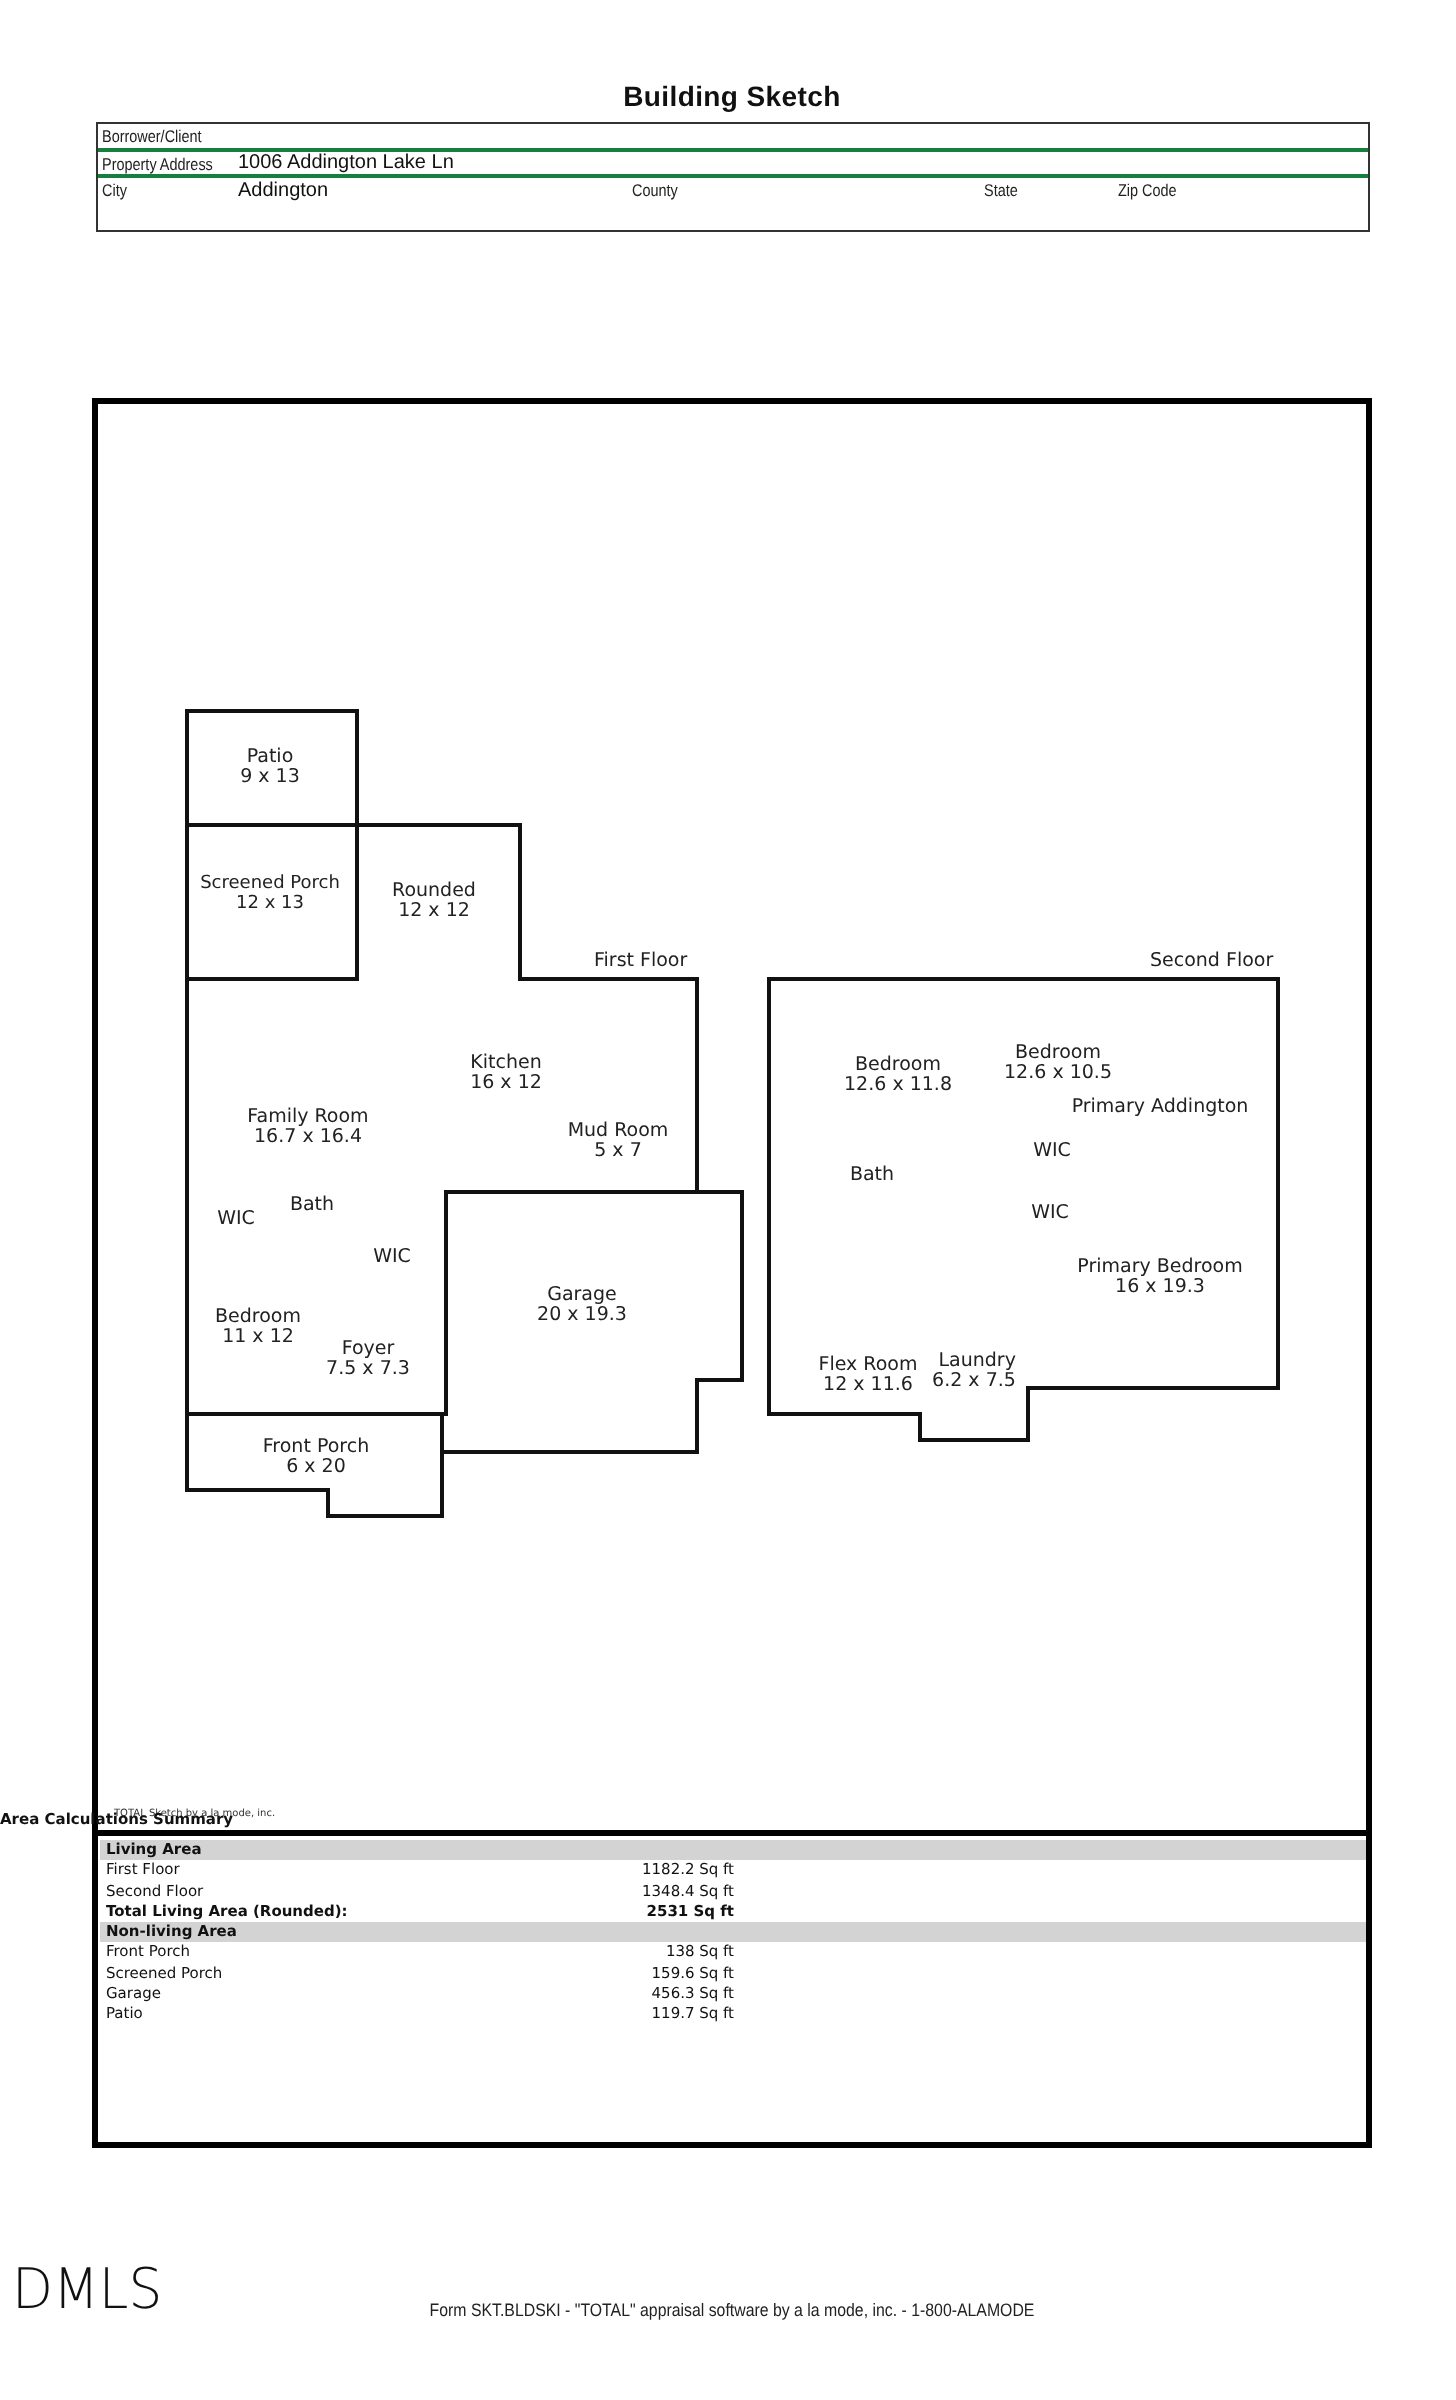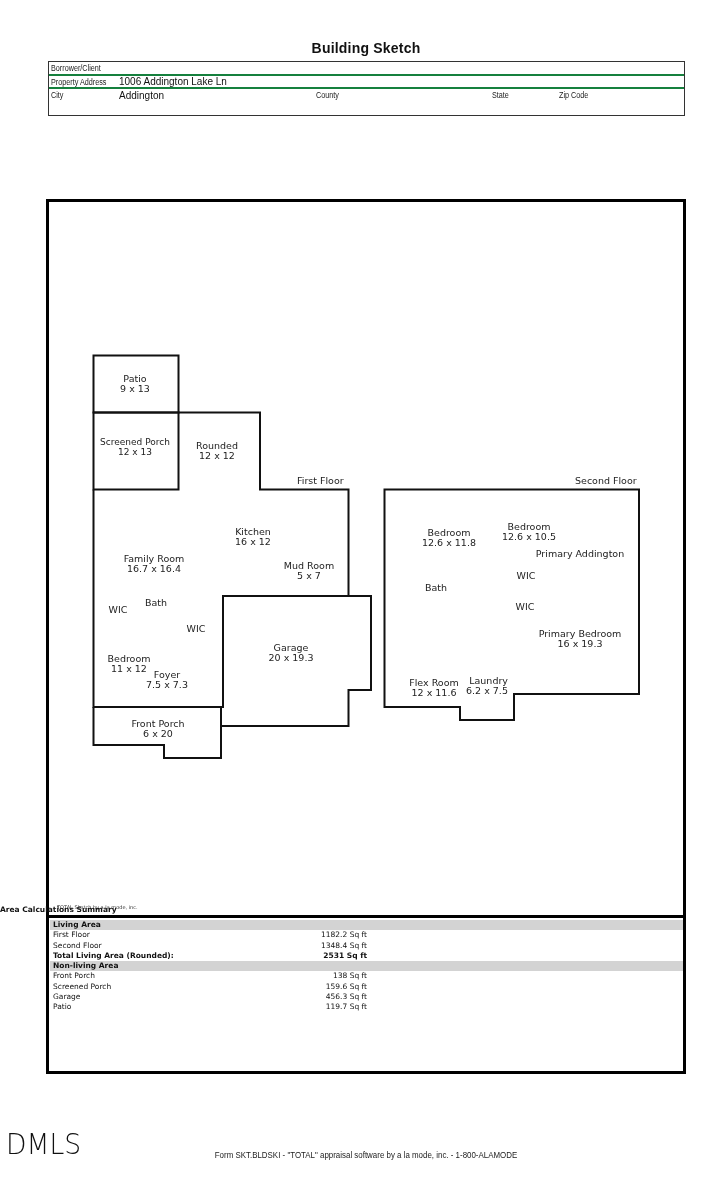--- a/index.html
+++ b/index.html
@@ -102,21 +102,21 @@
 <div class="room-label" style="left:156px; top:598px;">
   <div>Bath</div>
 </div>
 <div class="room-label" style="left:196px; top:624px;">
   <div>WIC</div>
 </div>
 <div class="room-label" style="left:129px; top:654px;">
   <div>Bedroom</div>
   <div>11 x 12</div>
 </div>
-<div class="room-label" style="left:167px; top:670px;text-align:center;">
+<div class="room-label" style="left:184px; top:670px;text-align:center;">
   <div>Foyer</div>
   <div>7.5 x 7.3</div>
 </div>
 <div class="room-label" style="left:291px; top:643px;">
   <div>Garage</div>
   <div>20 x 19.3</div>
 </div>
 <div class="room-label" style="left:158px; top:719px;">
   <div>Front Porch</div>
   <div>6 x 20</div>

